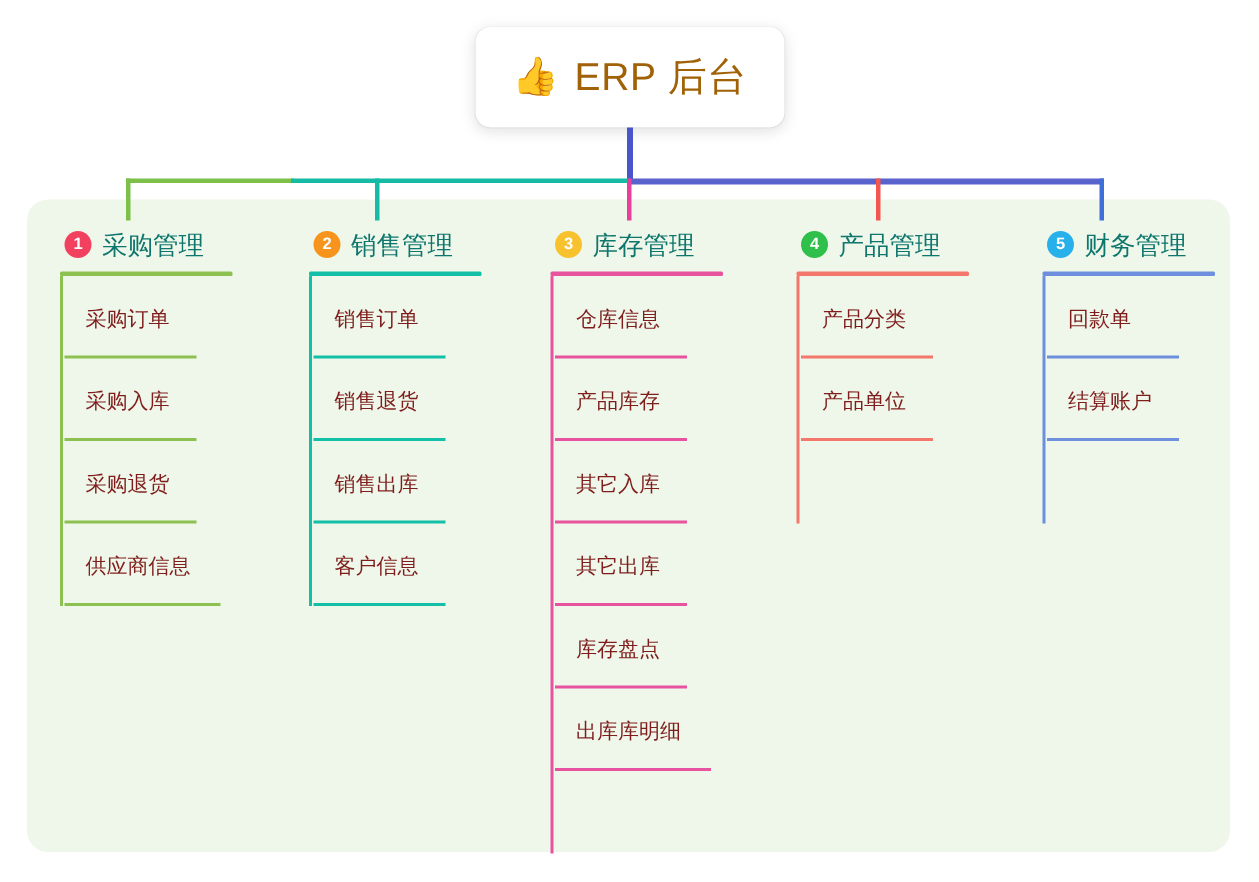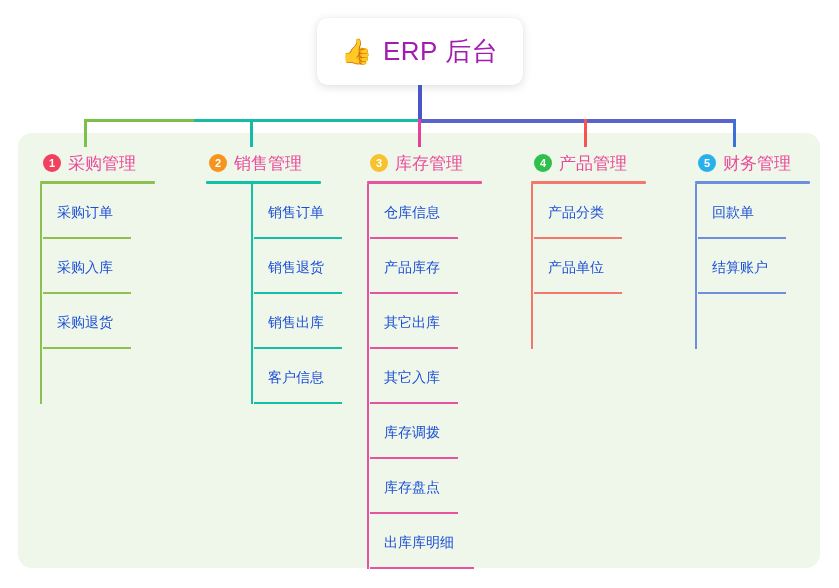--- a/index.html
+++ b/index.html
@@ -32,21 +32,21 @@
     gap: 10px;
     box-sizing: border-box;
   }
   #root-node .thumb {
     font-size: 25px;
     line-height: 1;
     display: block;
   }
   #root-node .root-title {
     font-size: 26px;
-    color: #a21caf;
+    color: #a16207;
     letter-spacing: 0.5px;
     white-space: nowrap;
   }
 
   
   #panel {
     position: absolute;
     left: 18px;
     top: 133px;
     width: 802px;
@@ -82,21 +82,21 @@
     border-radius: 50%;
     color: #ffffff;
     font-size: 11px;
     line-height: 18px;
     text-align: center;
     font-weight: bold;
     flex: none;
   }
   .col-title {
     font-size: 17px;
-    color: #ec4899;
+    color: #0f766e;
     white-space: nowrap;
   }
   .head-rule {
     height: 3px;
     width: 115px;
     border-radius: 1px;
   }
 
   .leaf-wrap {
     position: relative;
@@ -112,21 +112,21 @@
   .leaf {
     position: relative;
     height: 55px;
     box-sizing: border-box;
   }
   .leaf-label {
     position: absolute;
     left: 14px;
     top: 20px;
     font-size: 14px;
-    color: #1d4ed8;
+    color: #7f1d1d;
     white-space: nowrap;
   }
   .leaf-rule {
     position: absolute;
     left: 0px;
     bottom: 0px;
     width: 88px;
     height: 2px;
     background: currentColor;
   }
@@ -169,30 +169,34 @@
       <span class="leaf-rule"></span>
     </div>
     <div class="leaf">
       <span class="leaf-label">采购入库</span>
       <span class="leaf-rule"></span>
     </div>
     <div class="leaf">
       <span class="leaf-label">采购退货</span>
       <span class="leaf-rule"></span>
     </div>
+    <div class="leaf wide">
+      <span class="leaf-label">供应商信息</span>
+      <span class="leaf-rule"></span>
+    </div>
   </div>
 </div>
 
 <div class="column" style="left:206px;">
   <div class="col-head">
     <span class="badge" style="background:#f7941e;">2</span>
     <span class="col-title">销售管理</span>
   </div>
   <div class="head-rule" style="background:#13bfa6;"></div>
-  <div class="leaf-wrap" style="color:#13bfa6;margin-left:45px;">
+  <div class="leaf-wrap" style="color:#13bfa6;">
     <div class="spine" style="height:220px;"></div>
     <div class="leaf">
       <span class="leaf-label">销售订单</span>
       <span class="leaf-rule"></span>
     </div>
     <div class="leaf">
       <span class="leaf-label">销售退货</span>
       <span class="leaf-rule"></span>
     </div>
     <div class="leaf">
@@ -216,29 +220,25 @@
     <div class="spine" style="height:385px;"></div>
     <div class="leaf">
       <span class="leaf-label">仓库信息</span>
       <span class="leaf-rule"></span>
     </div>
     <div class="leaf">
       <span class="leaf-label">产品库存</span>
       <span class="leaf-rule"></span>
     </div>
     <div class="leaf">
+      <span class="leaf-label">其它入库</span>
+      <span class="leaf-rule"></span>
+    </div>
+    <div class="leaf">
       <span class="leaf-label">其它出库</span>
-      <span class="leaf-rule"></span>
-    </div>
-    <div class="leaf">
-      <span class="leaf-label">其它入库</span>
-      <span class="leaf-rule"></span>
-    </div>
-    <div class="leaf">
-      <span class="leaf-label">库存调拨</span>
       <span class="leaf-rule"></span>
     </div>
     <div class="leaf">
       <span class="leaf-label">库存盘点</span>
       <span class="leaf-rule"></span>
     </div>
     <div class="leaf wide">
       <span class="leaf-label">出库库明细</span>
       <span class="leaf-rule"></span>
     </div>

